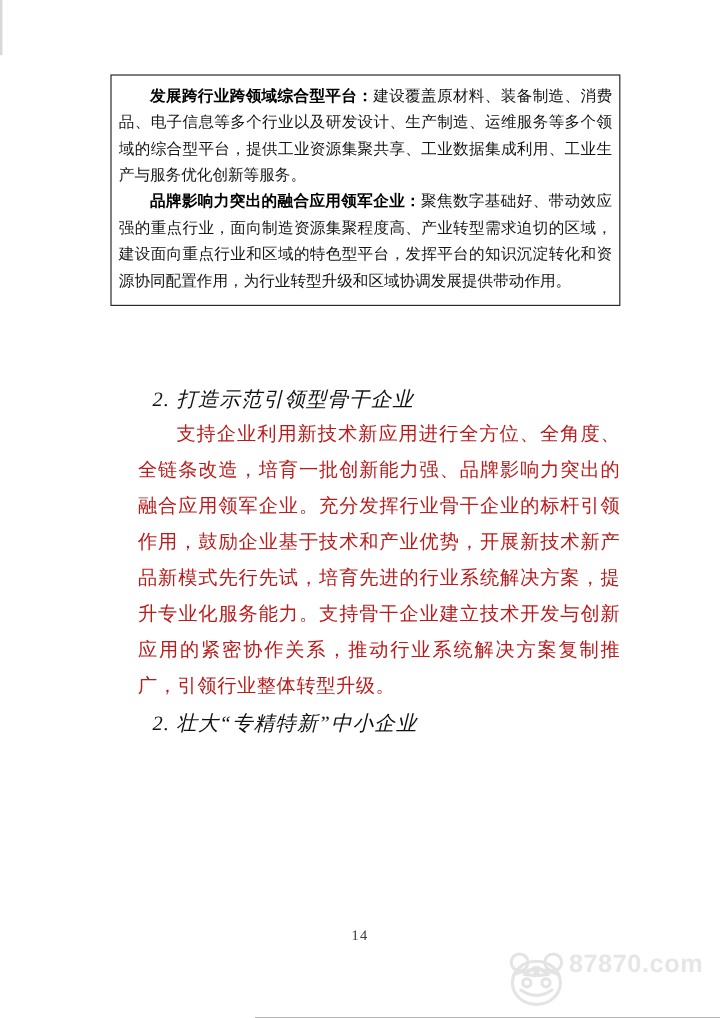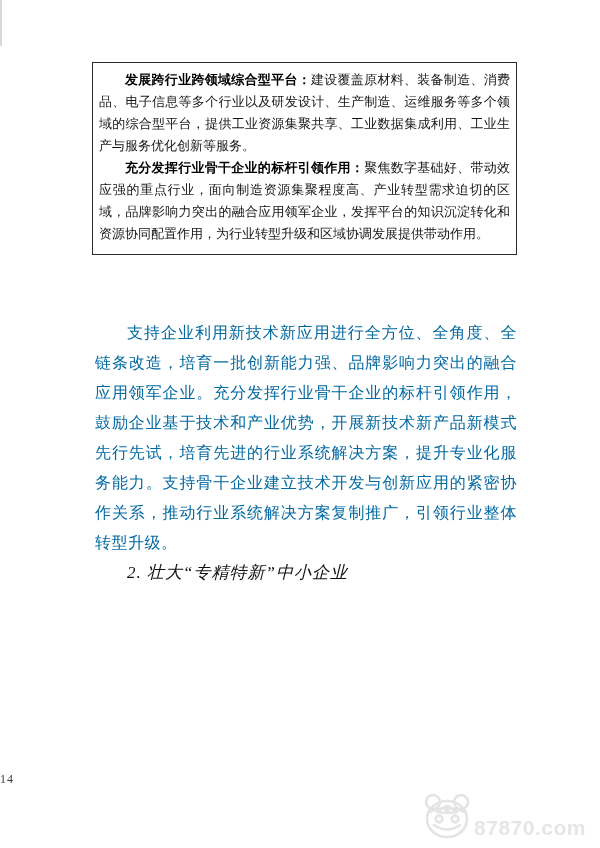--- a/index.html
+++ b/index.html
@@ -60,60 +60,63 @@
     letter-spacing: 1px;
   }
   .body-para {
     font-size: 16px;
     line-height: 30px;
     text-align: justify;
     text-justify: inter-character;
     text-align-last: left;
     text-indent: 2em;
     letter-spacing: 0.5px;
-    color: #0369a1;
+    color: #b91c1c;
+    margin-left: 20px;
   }
   
   .page-number {
     position: absolute;
     left: 0; right: 0;
     top: 772px;
+    text-align: center;
     font-size: 12px;
     color: #3a3a3a;
     letter-spacing: 1px;
   }
   .watermark {
     position: absolute;
     right: 14px; bottom: 8px;
     display: flex;
-    align-items: flex-end;
+    align-items: flex-start;
     gap: 2px;
     pointer-events: none;
   }
   .watermark-text {
     font-family: "Liberation Sans", "DejaVu Sans", sans-serif;
     font-size: 21px;
     font-weight: bold;
     color: #e6e6e6;
     letter-spacing: 0.5px;
   }
 </style>
 </head>
 <body>
 
 <div class="page">
 
   <div class="scan-edge"></div>
 
   <div class="platform-box">
     <p class="box-para"><span class="box-lead">发展跨行业跨领域综合型平台：</span><span>建设覆盖原材料、装备制造、消费品、电子信息等多个行业以及研发设计、生产制造、运维服务等多个领域的综合型平台，提供工业资源集聚共享、工业数据集成利用、工业生产与服务优化创新等服务。</span></p>
-    <p class="box-para"><span class="box-lead">充分发挥行业骨干企业的标杆引领作用：</span><span>聚焦数字基础好、带动效应强的重点行业，面向制造资源集聚程度高、产业转型需求迫切的区域，品牌影响力突出的融合应用领军企业，发挥平台的知识沉淀转化和资源协同配置作用，为行业转型升级和区域协调发展提供带动作用。</span></p>
+    <p class="box-para"><span class="box-lead">品牌影响力突出的融合应用领军企业：</span><span>聚焦数字基础好、带动效应强的重点行业，面向制造资源集聚程度高、产业转型需求迫切的区域，建设面向重点行业和区域的特色型平台，发挥平台的知识沉淀转化和资源协同配置作用，为行业转型升级和区域协调发展提供带动作用。</span></p>
   </div>
 
   <div class="content">
+    <h3 class="sec-heading">2. 打造示范引领型骨干企业</h3>
     <p class="body-para">支持企业利用新技术新应用进行全方位、全角度、全链条改造，培育一批创新能力强、品牌影响力突出的融合应用领军企业。充分发挥行业骨干企业的标杆引领作用，鼓励企业基于技术和产业优势，开展新技术新产品新模式先行先试，培育先进的行业系统解决方案，提升专业化服务能力。支持骨干企业建立技术开发与创新应用的紧密协作关系，推动行业系统解决方案复制推广，引领行业整体转型升级。</p>
     <h3 class="sec-heading">2. 壮大“专精特新”中小企业</h3>
   </div>
 
   <div class="page-number">14</div>
 
   <div class="watermark">
     <svg width="50" height="48" viewBox="0 0 50 48" aria-hidden="true">
       <g fill="none" stroke="#e4e4e4" stroke-width="2.6" stroke-linecap="round" stroke-linejoin="round">
         <circle cx="11" cy="10" r="7"></circle>

